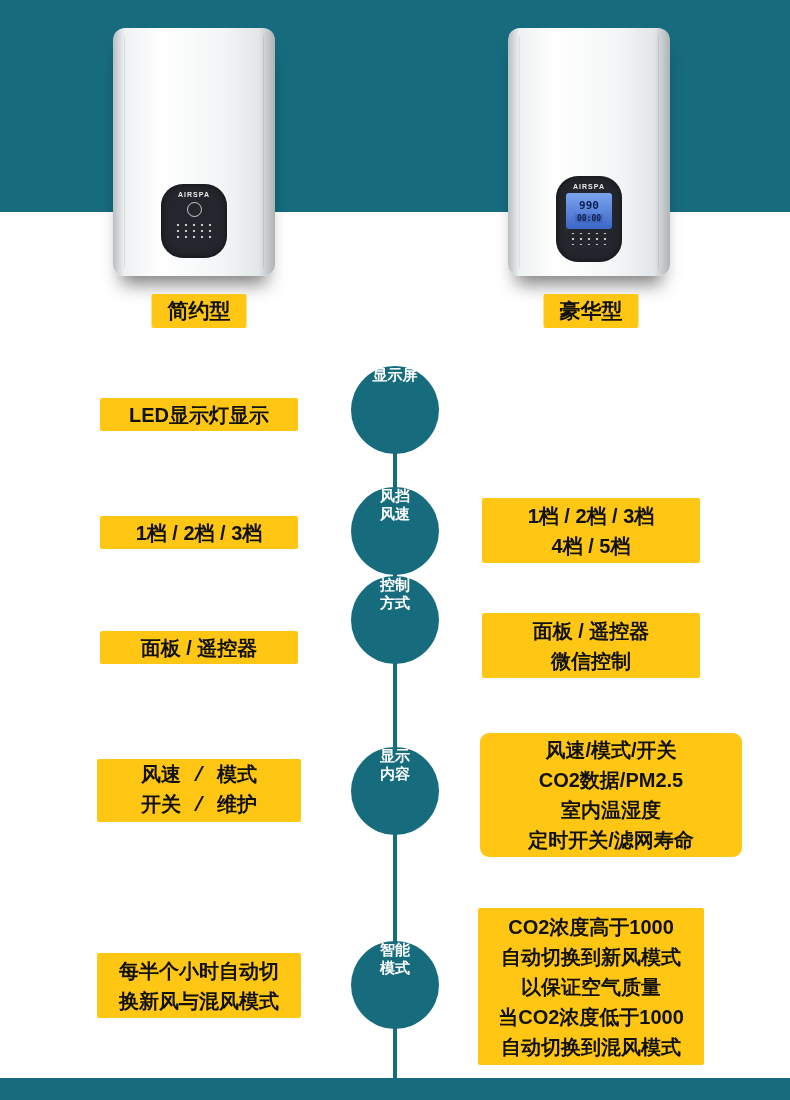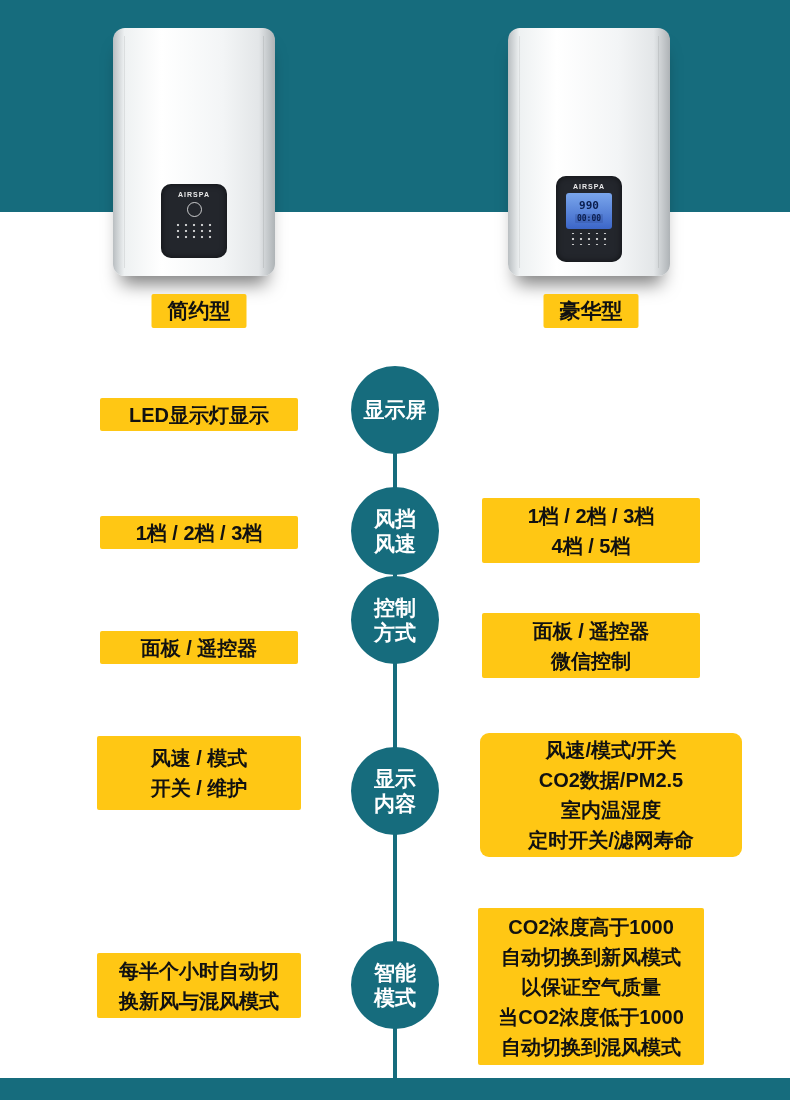--- a/index.html
+++ b/index.html
@@ -14,43 +14,43 @@
   .top-band{position:absolute;left:0;top:0;width:790px;height:212px;background:var(--teal);}
   .bottom-band{position:absolute;left:0;top:1078px;width:790px;height:22px;background:var(--teal);}
   .center-line{position:absolute;left:393px;top:368px;width:4px;height:732px;background:var(--teal);z-index:1;}
 
   
   .device{position:absolute;width:162px;height:248px;border-radius:12px;z-index:2;
     background:linear-gradient(90deg,#b9bec1 0%,#eef1f2 7%,#ffffff 30%,#f3f5f6 68%,#e3e6e8 90%,#aeb3b6 100%);
     box-shadow:0 16px 18px -8px rgba(0,0,0,.5);}
   .device::before{content:"";position:absolute;left:11px;top:8px;bottom:8px;width:1px;background:rgba(0,0,0,.08);}
   .device::after{content:"";position:absolute;right:11px;top:8px;bottom:8px;width:1px;background:rgba(0,0,0,.08);}
-  .panel{position:absolute;left:50%;transform:translateX(-50%);background:#23262c;border-radius:10px;
+  .panel{position:absolute;left:50%;transform:translateX(-50%);background:#23262c;border-radius:22px;
     display:flex;flex-direction:column;align-items:center;box-shadow:inset 0 0 6px rgba(0,0,0,.6);}
   .panel-left{width:66px;height:74px;top:156px;}
   .panel-right{width:66px;height:86px;top:148px;}
   .brand{color:#e9e9e9;font-size:7px;font-weight:700;letter-spacing:1px;margin-top:7px;}
   .ring{width:13px;height:13px;border:1.5px solid rgba(255,255,255,.75);border-radius:50%;margin-top:4px;}
   .dotgrid{width:42px;height:18px;margin-top:5px;
     background-image:radial-gradient(circle, rgba(255,255,255,.75) 1px, transparent 1.6px);
     background-size:8px 6px;background-position:center;}
   .dotgrid.small{height:12px;margin-top:4px;}
   .lcd{width:46px;height:36px;margin-top:3px;border-radius:3px;
     background:linear-gradient(#7aa6ec,#3c66c8);
     display:flex;flex-direction:column;align-items:center;justify-content:center;
     color:#0b1e4e;font-weight:700;font-family:"DejaVu Sans Mono",monospace;}
   .lcd .l1{font-size:11px;line-height:12px;}
   .lcd .l2{font-size:8px;line-height:9px;margin-top:2px;background:rgba(11,30,78,.15);padding:0 2px;border-radius:1px;}
 
   
   .model-label{position:absolute;transform:translateX(-50%);background:var(--yellow);color:var(--text);
     font-size:21px;font-weight:700;padding:3px 16px;border-radius:2px;z-index:2;white-space:nowrap;}
   .circle{position:absolute;left:351px;width:88px;height:88px;border-radius:50%;background:var(--teal);
-    color:#ffffff;font-weight:700;font-size:21px;line-height:1.2;z-index:2;
-    display:flex;flex-direction:column;align-items:center;justify-content:center;text-align:center;}
+    color:#ffffff;font-weight:700;font-size:15px;line-height:1.2;z-index:2;
+    display:flex;flex-direction:column;align-items:center;justify-content:flex-start;text-align:center;}
   .ybox{position:absolute;background:var(--yellow);color:var(--text);font-weight:700;font-size:20px;
     line-height:1.5;border-radius:2px;z-index:2;
     display:flex;flex-direction:column;align-items:center;justify-content:center;text-align:center;}
 </style>
 </head>
 <body>
 
 <div class="page">
 
   <div class="top-band"></div>
@@ -107,21 +107,21 @@
   </div>
   <div class="ybox" style="left:482px;top:613px;width:218px;height:65px;">
     <div>面板 / 遥控器</div>
     <div>微信控制</div>
   </div>
 
   <div class="circle" style="top:747px;">
     <span>显示</span>
     <span>内容</span>
   </div>
-  <div class="ybox" style="left:97px;top:736px;width:204px;height:74px;">
+  <div class="ybox" style="left:97px;top:759px;width:204px;height:63px;font-family:Liberation Mono, monospace;">
     <div>风速 / 模式</div>
     <div>开关 / 维护</div>
   </div>
   <div class="ybox" style="left:480px;top:733px;width:262px;height:124px;border-radius:9px;">
     <div>风速/模式/开关</div>
     <div>CO2数据/PM2.5</div>
     <div>室内温湿度</div>
     <div>定时开关/滤网寿命</div>
   </div>
 

